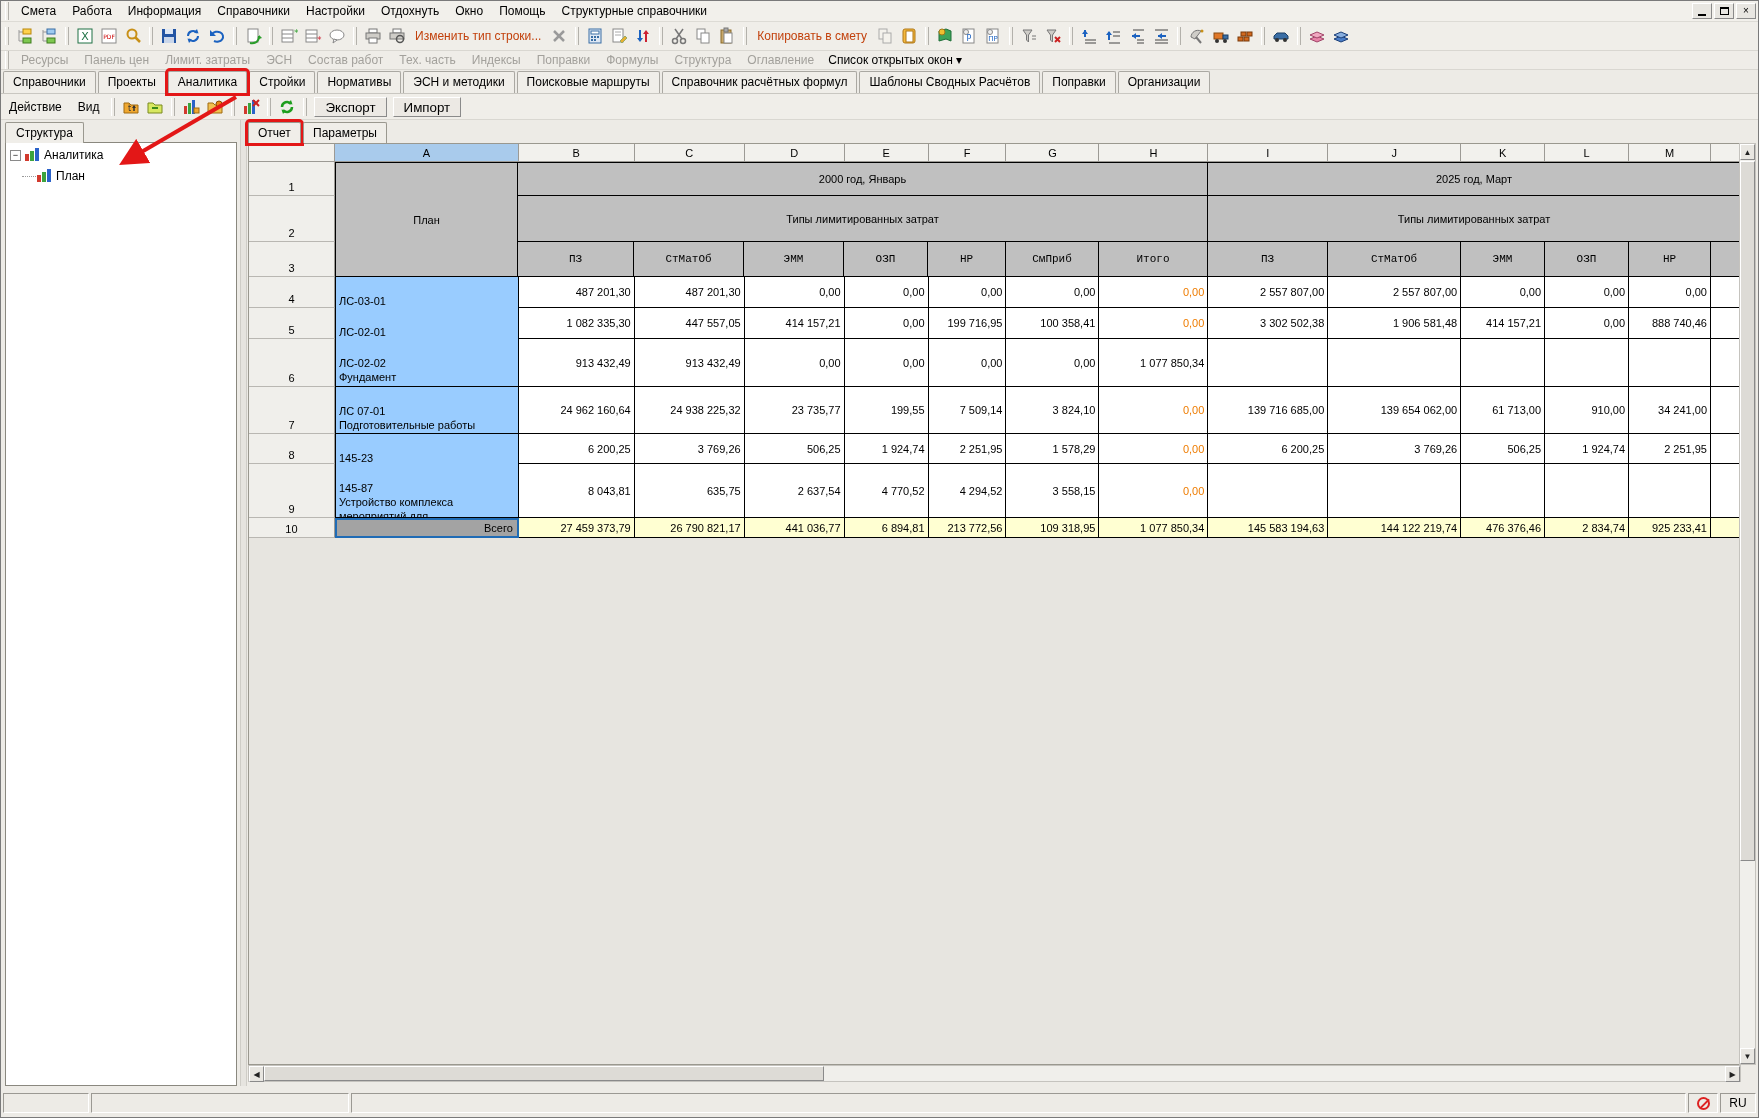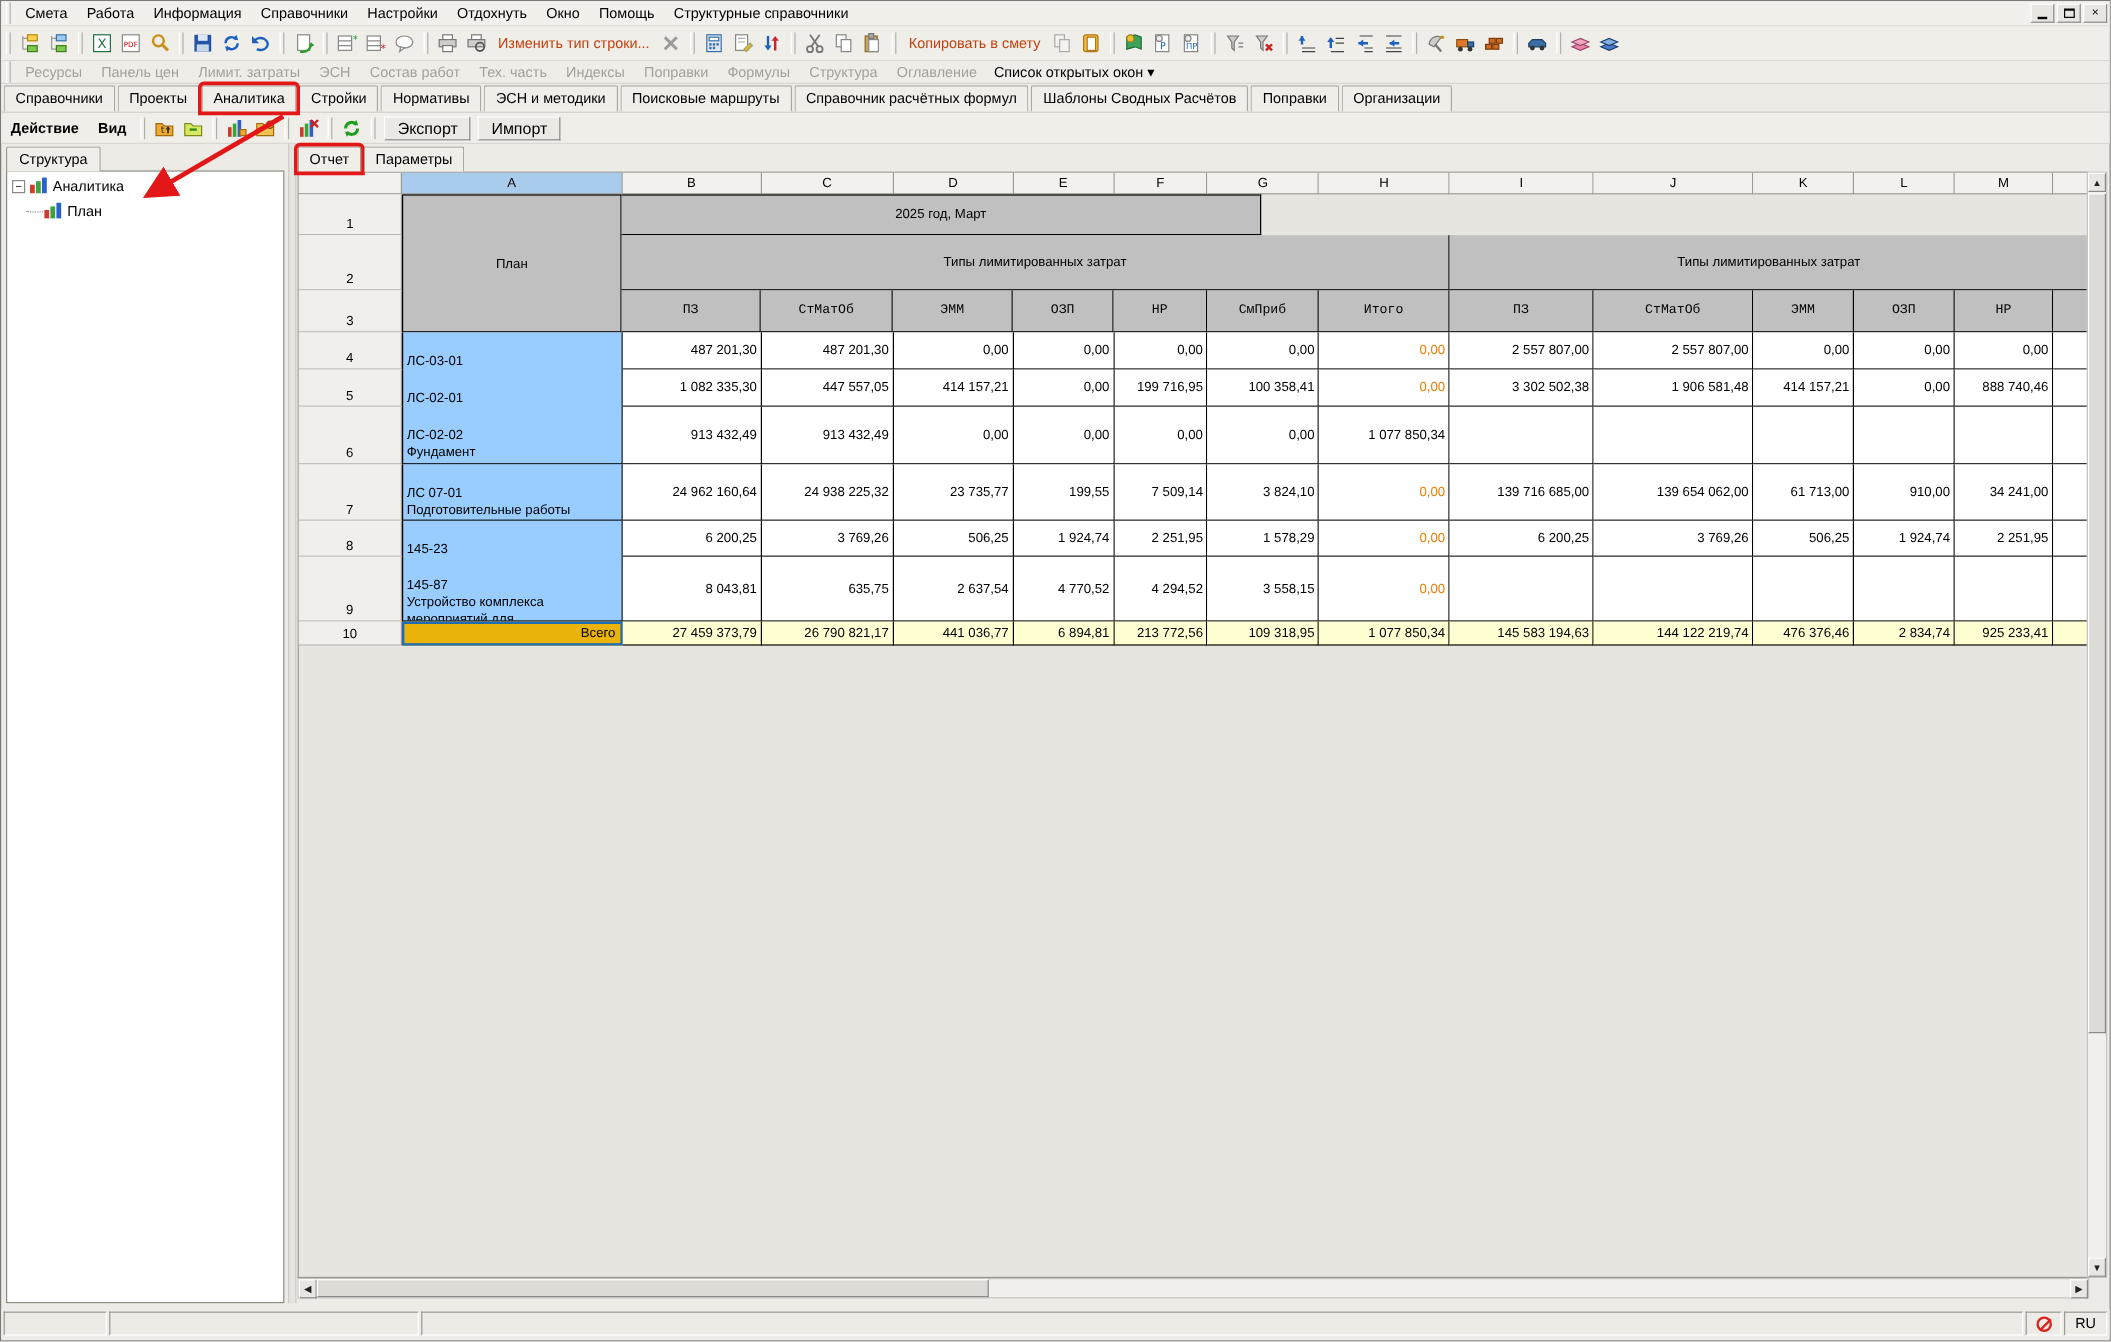--- a/index.html
+++ b/index.html
@@ -22,21 +22,21 @@
 
   .labelsbar { position:absolute; left:0; top:50px; width:100%; height:19px; background:#efede8; display:flex; align-items:center; border-bottom:1px solid #d9d7d1; }
   .labelsbar .pl { color:#a3a19c; padding:0 8px; white-space:nowrap; }
   .openwin { color:#000; font-weight:normal; padding:0 6px; white-space:nowrap; }
 
   .modtabs { position:absolute; left:0; top:69px; width:100%; height:24px; background:#edebe6; display:flex; align-items:flex-end; border-bottom:1px solid #c9c7c1; }
   .mtab { height:22px; padding:3px 9px 0 9px; border:1px solid #aaa8a2; border-bottom:none; background:#f0eee9; margin-left:2px; border-radius:2px 2px 0 0; white-space:nowrap; }
   .ring { outline:3px solid #e31717; outline-offset:0px; position:relative; z-index:30; }
 
   .actionbar { position:absolute; left:0; top:93px; width:100%; height:26px; background:#f0eee9; display:flex; align-items:center; border-bottom:1px solid #d9d7d1; }
-  .actionbar .menu { padding:2px 8px;font-weight:bold; }
+  .actionbar .menu { padding:2px 8px; }
   .pushbtn { height:20px; padding:2px 10px; background:#ece9e4; border:1px solid; border-color:#fff #8a8a8a #8a8a8a #fff; margin:0 3px; white-space:nowrap; }
 
   
   .side-tab { position:absolute; left:4px; top:121px; height:21px; padding:3px 10px 0 10px; border:1px solid #9a988f; border-bottom:none; border-radius:2px 2px 0 0; background:#f0eee9; z-index:2; }
   .tree-panel { position:absolute; left:4px; top:141px; width:232px; height:944px; background:#fff; border:1px solid #8a887f; }
   .tree-row { display:flex; align-items:center; height:18px; margin-top:3px; font-size:12px; }
   .expander { width:11px; height:11px; border:1px solid #8a8a8a; background:#fff; display:flex; align-items:center; justify-content:center; font-size:9px; line-height:1; margin:0 3px 0 4px; }
   .connector { width:14px; height:1px; border-top:1px dotted #9a9a9a; }
   .chart-ico { width:16px; height:14px; position:relative; margin-right:4px; }
   .chart-ico i { position:absolute; bottom:1px; width:4px; display:block; }
@@ -64,21 +64,21 @@
   .lcell { background:#f2f1ed; border-right:1px solid #9c9a95; border-bottom:1px solid #9c9a95; display:flex; align-items:center; justify-content:center; font-size:11px; }
   .lcell.sel { background:#a9cbec; }
   .gut { background:#f0efeb; border-right:1px solid #9c9a95; border-bottom:1px solid #b9b7b2; display:flex; align-items:flex-end; justify-content:center; font-size:11px; padding-bottom:2px; }
   .hdr { background:#c0c0c0; display:flex; align-items:center; justify-content:center; text-align:center; font-size:11px; }
   .btop { border-top:1px solid #000; }
   .bleft { border-left:1px solid #000; }
   .num { background:#fff; display:flex; align-items:center; justify-content:flex-end; padding-right:3px; font-size:11px; }
   .lbl { background:#99ccff; font-size:11px; padding:18px 3px; line-height:1.25; }
   .orange { color:#ee7c00; }
   .tot .num { background:#ffffd2; }
-  .tot-label { background:#eab308; border:2px solid #1f6bb5; display:flex; align-items:center; justify-content:flex-end; padding-right:4px; font-size:11px; }
+  .tot-label { background:#a3a3a3; border:2px solid #1f6bb5; display:flex; align-items:center; justify-content:flex-end; padding-right:4px; font-size:11px; }
 
   .hblock { display:flex; }
   .hstack { display:flex; flex-direction:column; }
 
   
   .vscroll { position:absolute; right:2px; top:142px; width:17px; height:922px; background:#f0efeb; border:1px solid #c5c3be; }
   .sbtn { width:15px; height:16px; background:#e8e6e1; border:1px solid; border-color:#fff #8a8a8a #8a8a8a #fff; display:flex; align-items:center; justify-content:center; font-size:8px; color:#222; }
   .vthumb { position:absolute; left:0; top:17px; width:15px; height:700px; background:#dddbd6; border:1px solid; border-color:#fff #8a8a8a #8a8a8a #fff; }
   .vscroll .down { position:absolute; bottom:0; left:0; }
   .hscroll { position:absolute; left:247px; top:1064px; width:1493px; height:17px; background:#f0efeb; border:1px solid #c5c3be; display:flex; }
@@ -555,20 +555,21 @@
 
     <div class="hblock">
       <div class="hstack">
         <div class="gut w-g" style="height:34px;">1</div>
         <div class="gut w-g" style="height:46px;">2</div>
         <div class="gut w-g" style="height:35px;">3</div>
       </div>
       <div class="cell hdr btop bleft w-a" style="height:115px;">План</div>
       <div class="hstack">
         <div class="trow">
+          <div class="cell hdr btop g1w" style="height:34px;">2000 год, Январь</div>
           <div class="cell hdr btop g2w" style="height:34px;">2025 год, Март</div>
         </div>
         <div class="trow">
           <div class="cell hdr g1w" style="height:46px;">Типы лимитированных затрат</div>
           <div class="cell hdr g2w" style="height:46px;">Типы лимитированных затрат</div>
         </div>
         <div class="trow" style="height:35px;font-family:Liberation Mono, monospace;">
           <div class="cell hdr w-b">ПЗ</div>
           <div class="cell hdr w-c">СтМатОб</div>
           <div class="cell hdr w-d">ЭММ</div>

